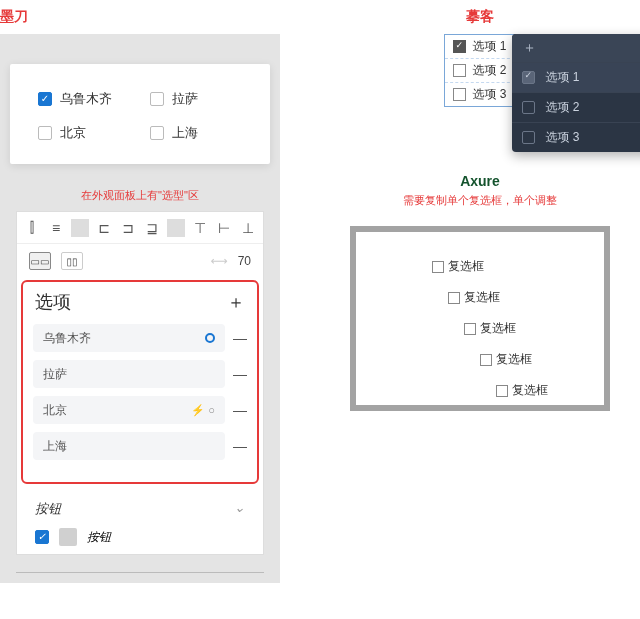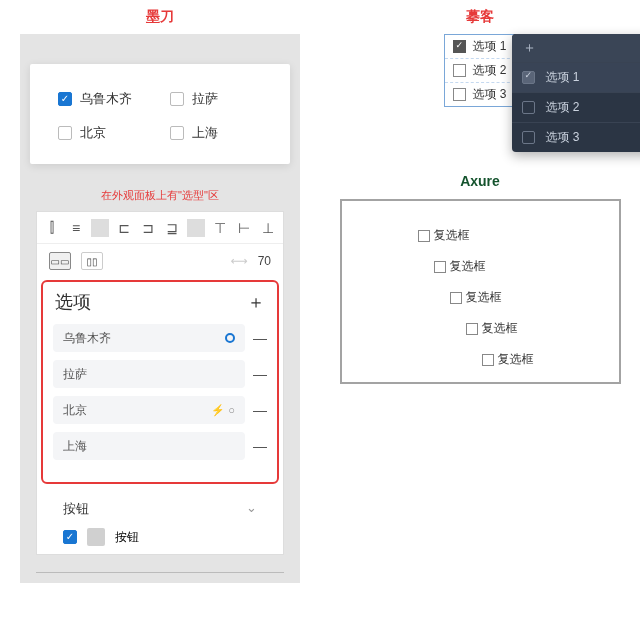--- a/index.html
+++ b/index.html
@@ -1,17 +1,17 @@
 <!DOCTYPE html>
 <html><head>
 <meta charset="utf-8">
 <style>
 * { margin: 0; padding: 0; box-sizing: border-box; }
 body { width: 640px; height: 619px; font-family: -apple-system, "PingFang SC", "Microsoft YaHei", sans-serif; font-size: 12px; background: #fff; display: flex; }
-.left { width: 320px; background: #fff; display: flex; flex-direction: column; align-items: center; padding-top: 8px; }
+.left { width: 320px; background: #fff; display: flex; flex-direction: column; align-items: flex-start; padding-top: 8px; }
 .right { width: 320px; display: flex; flex-direction: column; align-items: center; padding-top: 8px; }
 .title { color: #e63939; font-size: 14px; font-weight: 600; margin-bottom: 8px; }
 .title-blue { color: #14532d; font-size: 14px; font-weight: 600; }
 .subtitle { color: #e63939; font-size: 11px; margin: 4px 0 8px; }
 .subtitle-center { text-align: center; line-height: 1.5; }
 
 
 .md-preview { width: 260px; height: 100px; background: #fff; box-shadow: 0 2px 8px rgba(0,0,0,0.1); border-radius: 2px; display: grid; grid-template-columns: 1fr 1fr; padding: 26px 28px; column-gap: 20px; row-gap: 16px; margin-bottom: 20px; }
 .cb { display: flex; align-items: center; gap: 8px; font-size: 13px; color: #333; }
 .box { width: 14px; height: 14px; border: 1.5px solid #bbb; border-radius: 2px; display: flex; align-items: center; justify-content: center; }
@@ -30,21 +30,21 @@
 .sep { color: #ccc; }
 
 .red-frame { border: 2px solid #e63939; border-radius: 6px; margin: 2px 4px 8px; padding: 8px 10px 14px; }
 .opt-head { display: flex; justify-content: space-between; align-items: center; font-size: 18px; color: #333; margin-bottom: 10px; padding: 0 2px; font-weight: 500; }
 .opt-item { display: flex; align-items: center; margin-bottom: 8px; gap: 8px; }
 .opt-input { flex: 1; height: 28px; background: #f4f5f7; border: none; border-radius: 4px; padding: 0 10px; font-size: 12px; color: #555; display: flex; align-items: center; justify-content: space-between; }
 .circle { width: 10px; height: 10px; border: 2px solid #1976d2; border-radius: 50%; }
 .lightning { color: #888; font-size: 11px; display: flex; gap: 3px; }
 .minus { width: 14px; text-align: center; color: #555; font-size: 14px; }
 
-.btn-section { padding: 8px 26px; }
+.btn-section { padding: 8px 18px; font-style: italic; }
 .btn-head { font-size: 13px; color: #333; font-weight: 500; margin-bottom: 10px; display: flex; justify-content: space-between; }
 .btn-row { display: flex; align-items: center; gap: 10px; }
 .swatch { width: 18px; height: 18px; background: #d0d0d0; border-radius: 2px; }
 
 
 .mk-preview { position: relative; margin-bottom: 26px; }
 .mk-list { border: 1px solid #7aa7d8; background: #fff; }
 .mk-item { display: flex; align-items: center; gap: 6px; padding: 3px 8px; font-size: 12px; color: #333; border-bottom: 1px dashed #c5d9f0; }
 .mk-item:last-child { border-bottom: none; }
 .mk-box { width: 13px; height: 13px; border: 1px solid #888; background: #fff; }
@@ -53,21 +53,21 @@
 .mk-editor { position: absolute; left: 68px; top: 0; width: 212px; background: #2b3544; border-radius: 4px; overflow: hidden; box-shadow: 0 4px 12px rgba(0,0,0,0.3); }
 .mk-ehead { height: 28px; background: #3a4556; display: flex; align-items: center; padding: 0 10px; color: #aab4c3; font-size: 14px; gap: 10px; }
 .mk-ehead .spacer { flex: 1; }
 .mk-erow { height: 30px; display: flex; align-items: center; padding: 0 10px; color: #cbd3df; font-size: 12px; gap: 10px; border-top: 1px solid #394353; }
 .mk-erow.sel { background: #394456; }
 .mk-ebox { width: 13px; height: 13px; border: 1px solid #6b7688; border-radius: 2px; }
 .mk-ebox.ck { background: #5a6578; position: relative; }
 .mk-ebox.ck::after { content: "✓"; color: #cbd3df; font-size: 9px; position: absolute; left: 1px; top: -2px; }
 
 
-.ax-box { width: 281px; height: 185px; border: 2px solid #a3a3a3; margin-top: 10px; padding-top: 26px; }
+.ax-box { width: 260px; height: 185px; border: 6px solid #a3a3a3; margin-top: 10px; padding-top: 26px; }
 .ax-item { display: flex; align-items: center; gap: 4px; font-size: 12px; color: #333; margin-bottom: 14px; }
 .ax-cb { width: 12px; height: 12px; border: 1px solid #888; }
 .bottom-thumb { width: 248px; height: 18px; background: #e4e4e4; border-bottom: 1px solid #bbb; margin-top: 0; }
 </style>
 </head>
 <body>
 
 <div class="left">
   <div class="title">墨刀</div>
 
@@ -200,20 +200,21 @@
         </div>
       <div class="mk-erow">
           <span class="mk-ebox"></span>
           <span>选项 3</span>
         </div>
     </div>
   </div>
 
   <div style="height:40px"></div>
   <div class="title-blue">Axure</div>
+  <div class="subtitle">需要复制单个复选框，单个调整</div>
 
   <div class="ax-box">
     <div class="ax-item" style="margin-left:76px">
         <span class="ax-cb"></span>
         <span>复选框</span>
       </div>
     <div class="ax-item" style="margin-left:92px">
         <span class="ax-cb"></span>
         <span>复选框</span>
       </div>

